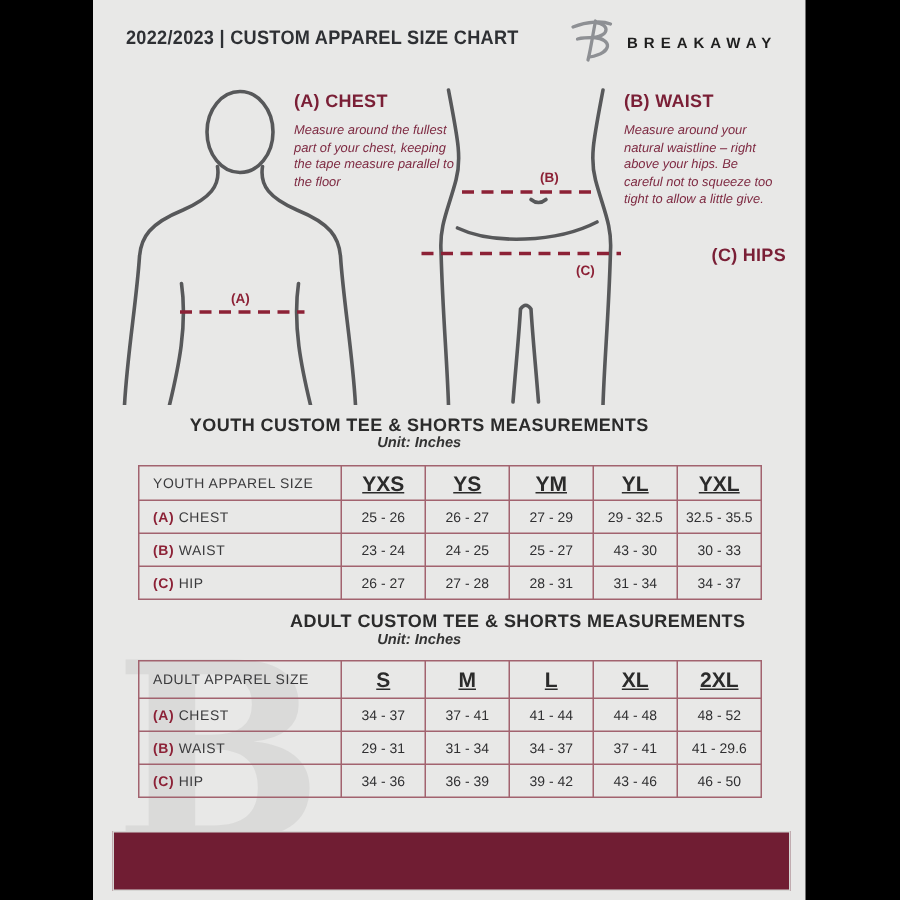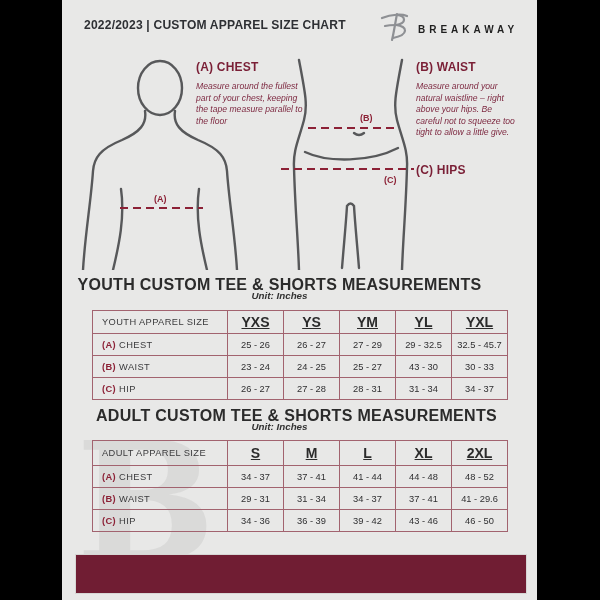--- a/index.html
+++ b/index.html
@@ -18,27 +18,27 @@
   
   .fig{position:absolute;}
   .fig-left{left:13px;top:57px;width:165px;height:213px;}
   .fig-mid{left:216px;top:57px;width:140px;height:213px;}
   .marker{font:bold 9px "Liberation Sans",sans-serif;fill:#8c2136;}
 
   
   .guide{position:absolute;z-index:1;}
   .g-chest{left:134px;top:60px;width:112px;}
   .g-waist{left:354px;top:60px;width:102px;}
-  .g-hips{left:354px;top:163px;width:108px;}
+  .g-hips{left:354px;top:163px;width:108px;text-align:right;}
   .g-head{font-size:12px;font-weight:bold;color:#7a1f36;margin:0 0 7px 0;letter-spacing:.2px;}
   .g-body{font-size:8.6px;font-style:italic;color:#7e2a42;line-height:11.5px;margin:0;
           white-space:pre-line;}
 
   
-  .sec-title{position:absolute;left:0;width:435px;text-align:center;font-size:16px;
+  .sec-title{position:absolute;left:0;width:435px;text-align:center;font-size:12px;
              font-weight:bold;color:#2b2b2b;letter-spacing:.3px;z-index:1;}
   .sec-unit{position:absolute;left:0;width:435px;text-align:center;font-size:9.8px;
             font-style:italic;font-weight:bold;color:#333;z-index:1;}
   .t-youth-title{top:276px;} .t-youth-unit{top:290px;}
   .t-adult-title{top:407px;text-align:right;} .t-adult-unit{top:421px;}
 
   
   table.size{position:absolute;left:30px;width:415px;border-collapse:collapse;
              table-layout:fixed;z-index:1;}
   .tbl-youth{top:310px;} .tbl-adult{top:440px;}
@@ -136,21 +136,21 @@
         </tr>
         <tr>
           <td class="lab">
             <span class="pfx">(A)</span>
             <span>CHEST</span>
           </td>
           <td class="val">25 - 26</td>
           <td class="val">26 - 27</td>
           <td class="val">27 - 29</td>
           <td class="val">29 - 32.5</td>
-          <td class="val">32.5 - 45.7</td>
+          <td class="val">32.5 - 35.5</td>
         </tr>
         <tr>
           <td class="lab">
             <span class="pfx">(B)</span>
             <span>WAIST</span>
           </td>
           <td class="val">23 - 24</td>
           <td class="val">24 - 25</td>
           <td class="val">25 - 27</td>
           <td class="val">43 - 30</td>

